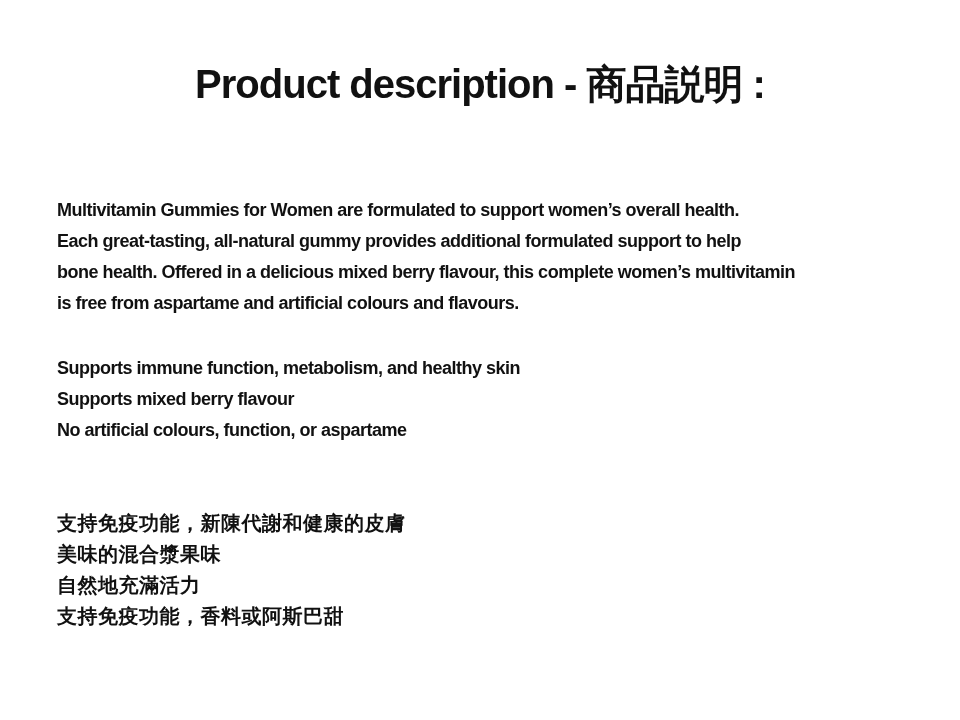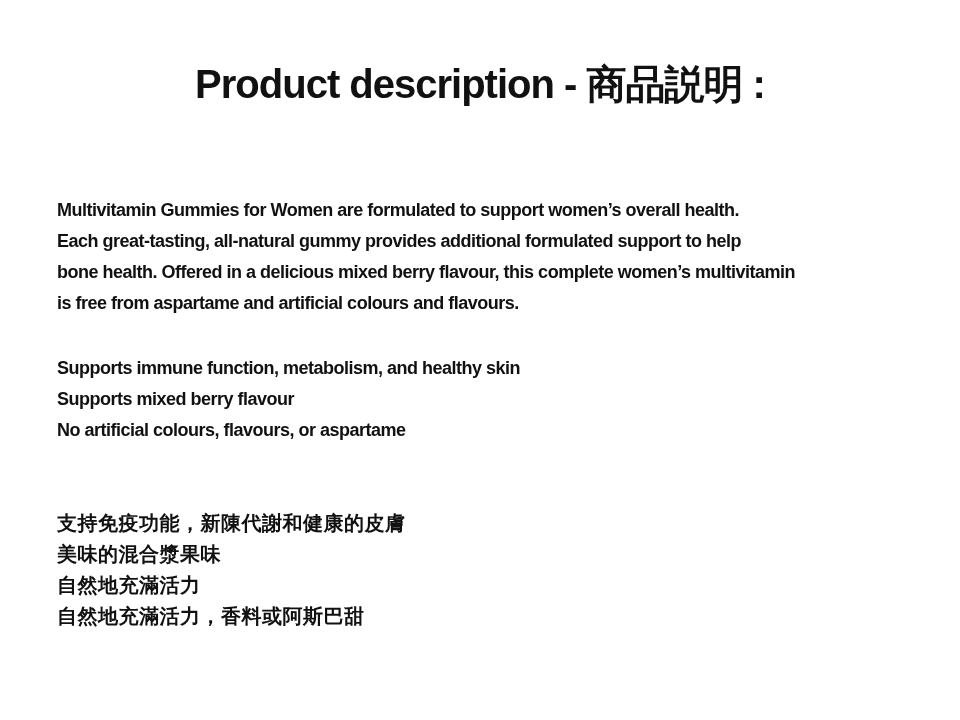--- a/index.html
+++ b/index.html
@@ -64,23 +64,23 @@
   <div class="para para-en" id="description-block">
     <div class="line">Multivitamin Gummies for Women are formulated to support women’s overall health.</div>
     <div class="line">Each great-tasting, all-natural gummy provides additional formulated support to help</div>
     <div class="line">bone health. Offered in a delicious mixed berry flavour, this complete women’s multivitamin</div>
     <div class="line">is free from aspartame and artificial colours and flavours.</div>
   </div>
 
   <div class="para para-en" id="features-en-block">
     <div class="line">Supports immune function, metabolism, and healthy skin</div>
     <div class="line">Supports mixed berry flavour</div>
-    <div class="line">No artificial colours, flavours, or aspartame</div>
+    <div class="line">No artificial colours, function, or aspartame</div>
   </div>
 
   <div class="para para-zh" id="features-zh-block">
     <div class="line">支持免疫功能，新陳代謝和健康的皮膚</div>
     <div class="line">美味的混合漿果味</div>
     <div class="line">自然地充滿活力</div>
-    <div class="line">自然地充滿活力，香料或阿斯巴甜</div>
+    <div class="line">支持免疫功能，香料或阿斯巴甜</div>
   </div>
 
 </div>
 
 </body></html>

